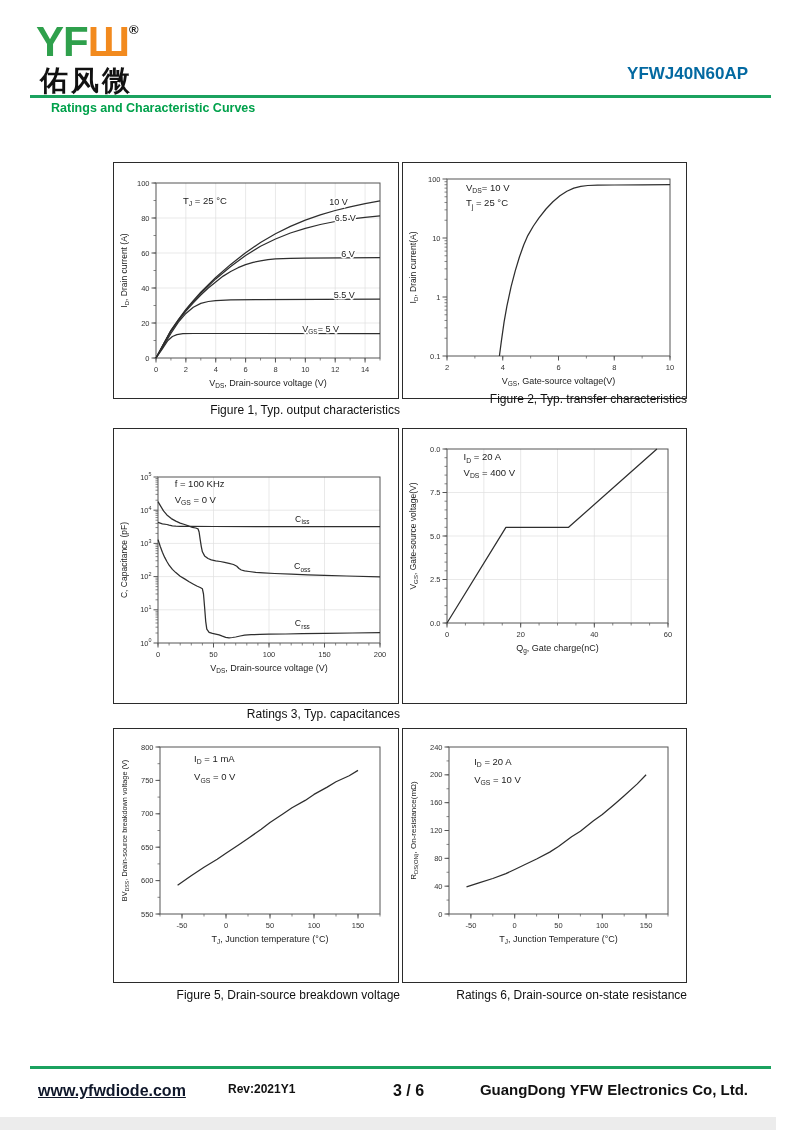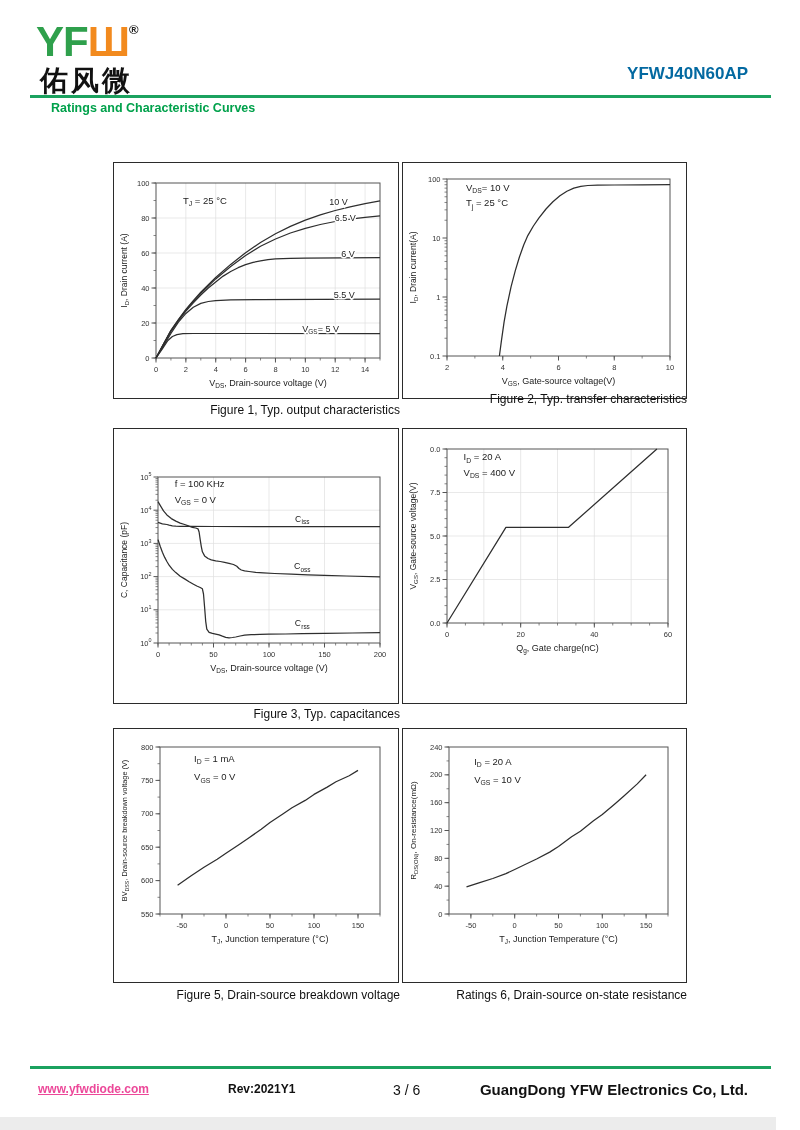--- a/index.html
+++ b/index.html
@@ -22,23 +22,23 @@
   #box3{left:113px;top:428px;width:284px;height:274px;}
   #box4{left:402px;top:428px;width:283px;height:274px;}
   #box5{left:113px;top:728px;width:284px;height:253px;}
   #box6{left:402px;top:728px;width:283px;height:253px;}
   .caption{position:absolute;width:287px;text-align:right;font-size:12px;color:#111;}
   #cap1{left:113px;top:403px;}  #cap2{left:400px;top:392px;}
   #cap3{left:113px;top:707px;}  #cap4{left:400px;top:707px;}
   #cap5{left:113px;top:988px;}  #cap6{left:400px;top:988px;}
   
   .rule2{position:absolute;left:30px;right:5px;top:1066px;height:2.5px;background:#1ba25f;}
-  .footer-link{position:absolute;left:38px;top:1082px;font-size:12px;font-weight:bold;color:#ec4899;text-decoration:underline;}
+  .footer-link{position:absolute;left:38px;top:1082px;font-size:16px;font-weight:bold;color:#0f172a;text-decoration:underline;}
   .footer-rev{position:absolute;left:228px;top:1082px;font-size:12px;font-weight:bold;color:#111;}
-  .footer-page{position:absolute;left:393px;top:1082px;font-size:14px;font-weight:normal;color:#111;}
+  .footer-page{position:absolute;left:393px;top:1082px;font-size:16px;font-weight:bold;color:#111;}
   .footer-company{position:absolute;right:28px;top:1081px;font-size:15px;font-weight:bold;color:#111;}
   .bottom-strip{position:absolute;left:0;right:0;top:1117px;height:13px;background:#ececec;}
   svg text{font-family:"Liberation Sans","DejaVu Sans",sans-serif;}
 </style>
 </head>
 <body>
 
 <div class="page">
 
   <div class="logo-row">
@@ -365,21 +365,21 @@
         <text x="37.5" y="66" font-size="7.5" text-anchor="end" fill="#333"><tspan>7.5</tspan></text>
         <line x1="44" y1="20" x2="39.5" y2="20" stroke="#555" stroke-width="1"></line>
         <text x="37.5" y="22.5" font-size="7.5" text-anchor="end" fill="#333"><tspan>0.0</tspan></text>
         <text x="154.5" y="222" font-size="9" text-anchor="middle" fill="#222"><tspan>Q</tspan><tspan dy="2.4" font-size="6.48">g</tspan><tspan dy="-2.4">, Gate charge(nC)</tspan></text>
         <text x="0" y="0" font-size="8.5" text-anchor="middle" fill="#222" transform="translate(13 107) rotate(-90)"><tspan>V</tspan><tspan dy="2.4" font-size="6.12">GS</tspan><tspan dy="-2.4">, Gate-source voltage(V)</tspan></text>
         <path d="M44.0 194.0L102.9 98.3L165.6 98.3L253.9 20.0" fill="none" stroke="#2e2e2e" stroke-width="1.25" stroke-linejoin="round"></path>
         <text x="60.575" y="31.310000000000002" font-size="9.5" text-anchor="start" fill="#222"><tspan>I</tspan><tspan dy="2.4" font-size="6.84">D</tspan><tspan dy="-2.4">  = 20 A</tspan></text>
         <text x="60.575" y="46.97" font-size="9.5" text-anchor="start" fill="#222"><tspan>V</tspan><tspan dy="2.4" font-size="6.84">DS</tspan><tspan dy="-2.4"> = 400 V</tspan></text>
       </svg>
   </div>
-  <div class="caption" id="cap3">Figure 3, Typ. capacitances</div>
+  <div class="caption" id="cap3">Ratings 3, Typ. capacitances</div>
 
   <div class="figbox" id="box5">
     <svg viewBox="0 0 284 253">
         <rect x="46" y="18" width="220" height="167" fill="none" stroke="#555" stroke-width="1"></rect>
         <line x1="46" y1="185" x2="46" y2="187.5" stroke="#555" stroke-width="0.7"></line>
         <line x1="68" y1="185" x2="68" y2="187.5" stroke="#555" stroke-width="0.7"></line>
         <line x1="90" y1="185" x2="90" y2="187.5" stroke="#555" stroke-width="0.7"></line>
         <line x1="112" y1="185" x2="112" y2="187.5" stroke="#555" stroke-width="0.7"></line>
         <line x1="134" y1="185" x2="134" y2="187.5" stroke="#555" stroke-width="0.7"></line>
         <line x1="156" y1="185" x2="156" y2="187.5" stroke="#555" stroke-width="0.7"></line>

